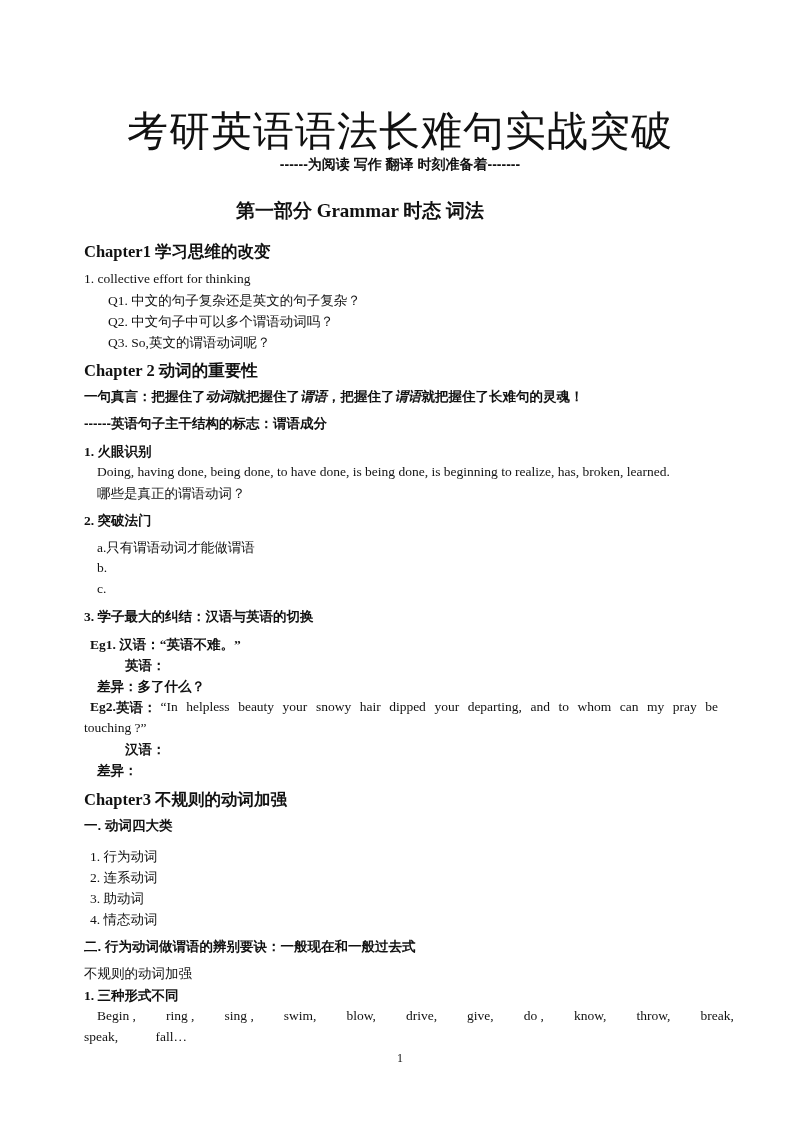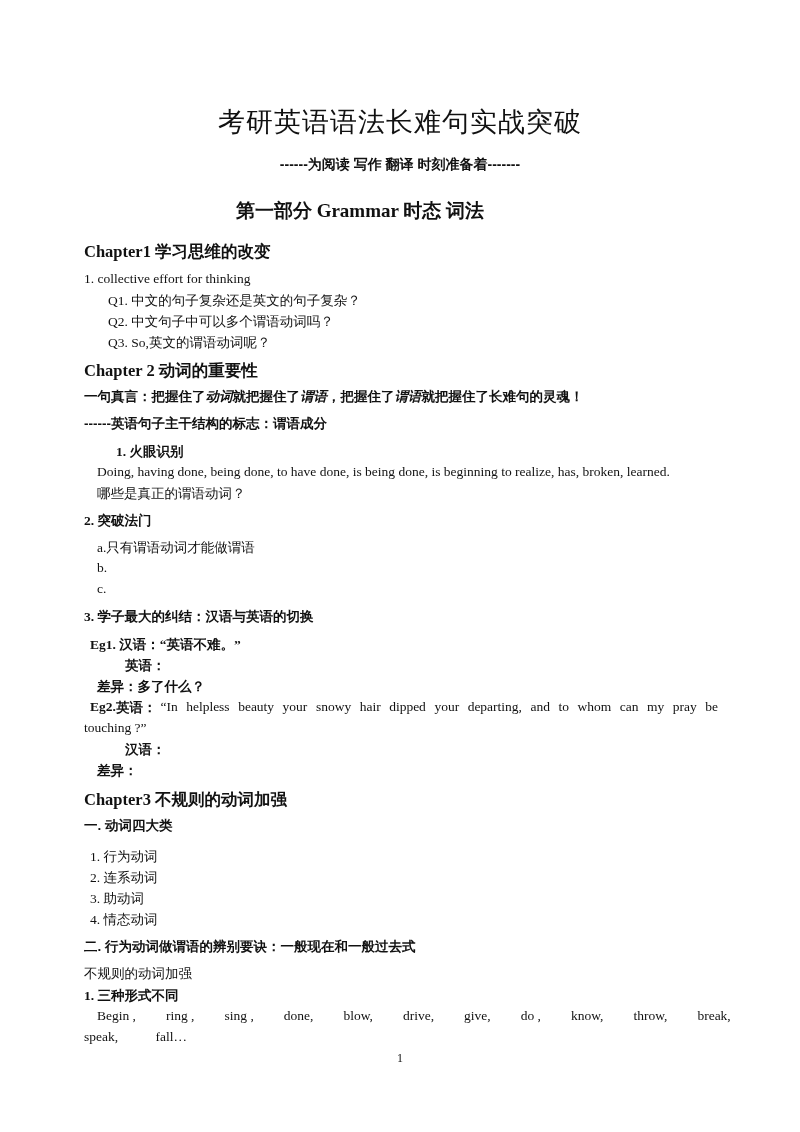--- a/index.html
+++ b/index.html
@@ -1,19 +1,19 @@
 <!DOCTYPE html>
 <html><head>
 <meta charset="utf-8">
 <style>
   html, body { margin:0; padding:0; background:#ffffff; }
   body { width:800px; height:1132px; position:relative; overflow:hidden;
          font-family:"Liberation Serif","DejaVu Serif",serif; color:#111; }
   .abs { position:absolute; white-space:nowrap; }
-  .title { left:0; width:800px; text-align:center; top:104px; font-size:27px; font-weight:normal; letter-spacing:1px; }
+  .title { left:0; width:800px; text-align:center; top:104px; font-size:41px; font-weight:normal; letter-spacing:1px; }
   .subtitle { left:0; width:800px; text-align:center; top:156px; font-size:14px; font-weight:bold; font-family:"Liberation Sans","DejaVu Sans",sans-serif; }
   .part { left:0; width:720px; text-align:center; top:198px; font-size:19px; font-weight:bold; }
   .chap { left:84px; font-size:16.5px; font-weight:bold; }
   .body { font-size:13.5px; }
   .bold { font-weight:bold; }
   .sans { font-family:"Liberation Sans","DejaVu Sans",sans-serif; }
   .it { font-style:italic; }
   .justify-row { left:97px; width:620px; display:flex; justify-content:space-between; font-size:13.5px;gap:30px; }
   .pagenum { left:0; width:800px; text-align:center; top:1051px; font-size:12px; }
 </style>
@@ -31,21 +31,21 @@
   <div class="abs body" style="left:108px; top:292px;">Q1.  中文的句子复杂还是英文的句子复杂？</div>
   <div class="abs body" style="left:108px; top:313px;text-align:right;">Q2.  中文句子中可以多个谓语动词吗？</div>
   <div class="abs body" style="left:108px; top:334px;">Q3.    So,英文的谓语动词呢？</div>
 
   <div class="abs chap" style="top:360px;">Chapter 2  动词的重要性</div>
   <div class="abs body bold sans" style="left:84px; top:388px;">
     <span>一句真言：把握住了</span><span class="it">动词</span><span>就把握住了</span><span class="it">谓语</span><span>，把握住了</span><span class="it">谓语</span><span>就把握住了长难句的灵魂！</span>
   </div>
   <div class="abs body bold sans" style="left:84px; top:415px;">------英语句子主干结构的标志：谓语成分</div>
 
-  <div class="abs body bold" style="left:84px; top:443px;margin-left:32px;">1.    火眼识别</div>
+  <div class="abs body bold" style="left:84px; top:443px;">1.    火眼识别</div>
   <div class="abs body" style="left:97px; top:464px;">Doing, having done, being done, to have done, is being done, is beginning to realize, has, broken, learned.</div>
   <div class="abs body" style="left:97px; top:485px;">哪些是真正的谓语动词？</div>
 
   <div class="abs body bold" style="left:84px; top:512px;">2.    突破法门</div>
   <div class="abs body" style="left:97px; top:539px;">a.只有谓语动词才能做谓语</div>
   <div class="abs body" style="left:97px; top:560px;">b.</div>
   <div class="abs body" style="left:97px; top:581px;">c.</div>
 
   <div class="abs body bold" style="left:84px; top:608px;">3. 学子最大的纠结：汉语与英语的切换</div>
 
@@ -75,21 +75,21 @@
   <div class="abs body" style="left:90px; top:911px;">4.  情态动词</div>
 
   <div class="abs body bold sans" style="left:84px; top:938px;">二.        行为动词做谓语的辨别要诀：一般现在和一般过去式</div>
   <div class="abs body" style="left:84px; top:965px;">不规则的动词加强</div>
   <div class="abs body bold" style="left:84px; top:987px;">1.    三种形式不同</div>
 
   <div class="abs justify-row" style="top:1008px;">
     <span>Begin ,</span>
     <span>ring ,</span>
     <span>sing ,</span>
-    <span>done,</span>
+    <span>swim,</span>
     <span>blow,</span>
     <span>drive,</span>
     <span>give,</span>
     <span>do ,</span>
     <span>know,</span>
     <span>throw,</span>
     <span>break,</span>
   </div>
   <div class="abs body" style="left:84px; top:1029px;">
     <span>speak,</span>

